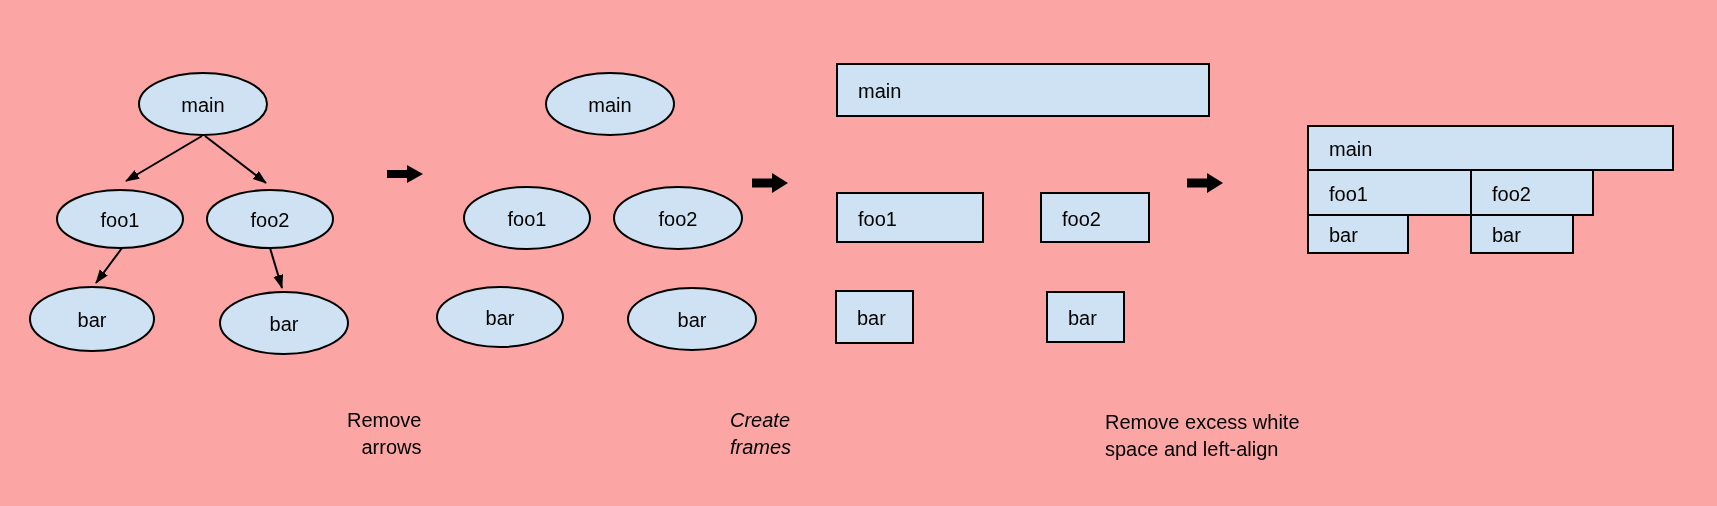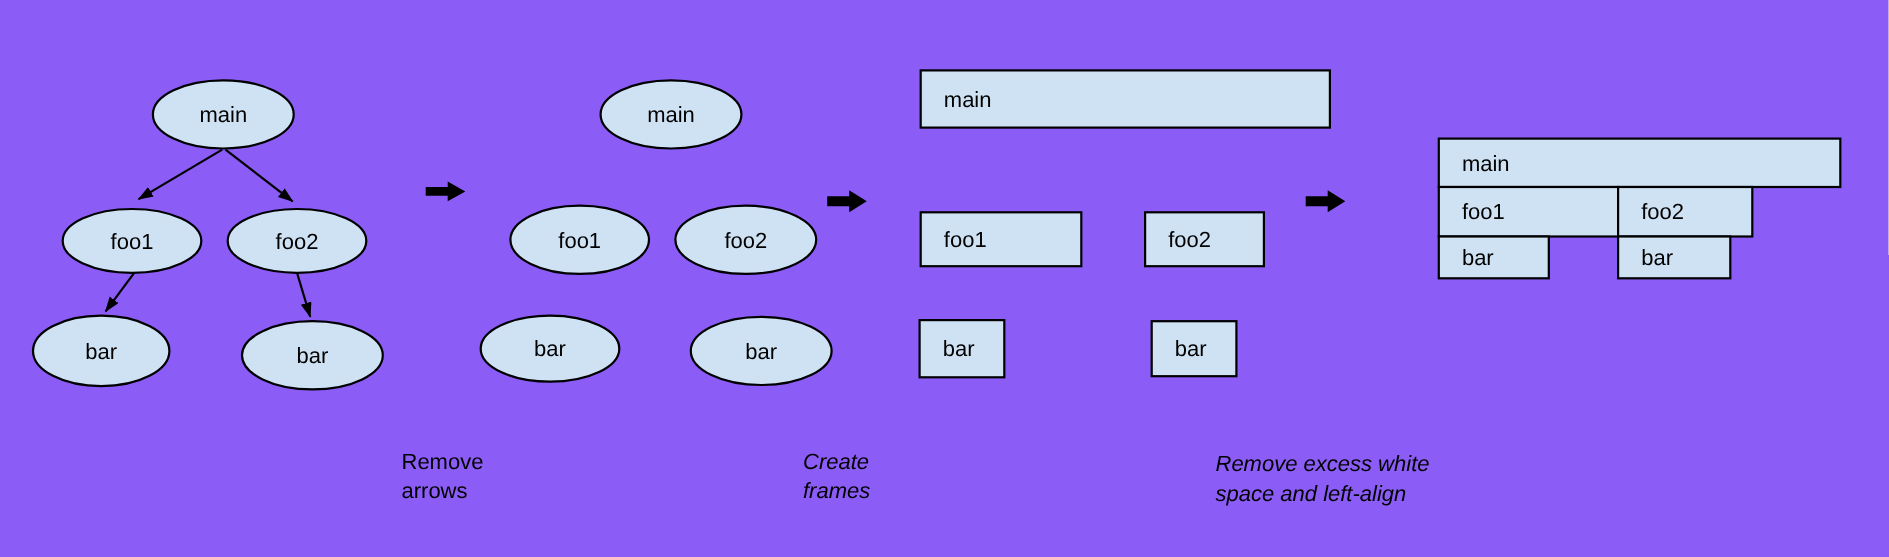--- a/index.html
+++ b/index.html
@@ -4,21 +4,21 @@
 <style>
   html, body {
     margin: 0;
     padding: 0;
     background: #ffffff;
   }
   .canvas {
     position: relative;
     width: 1717px;
     height: 506px;
-    background: #8b5cf6;
+    background: #fca5a5;
     font-family: "Liberation Sans", sans-serif;
     overflow: hidden;
   }
   svg { display: block; }
   .node-label {
     font-family: "Liberation Sans", sans-serif;
     font-size: 20px;
     fill: #000000;
   }
   .caption {
@@ -88,19 +88,19 @@
         <text x="1492" y="193.5" text-anchor="start" dominant-baseline="central" class="node-label" fill="#000000">foo2</text>
         <rect x="1308" y="215" width="100" height="38" fill="#cfe2f3" stroke="#000000" stroke-width="2"></rect>
         <text x="1329" y="235" text-anchor="start" dominant-baseline="central" class="node-label" fill="#000000">bar</text>
         <rect x="1471" y="215" width="102" height="38" fill="#cfe2f3" stroke="#000000" stroke-width="2"></rect>
         <text x="1492" y="235" text-anchor="start" dominant-baseline="central" class="node-label" fill="#000000">bar</text>
       </g>
       <path d="M 387 170 H 407 V 165 L 423 174 L 407 183 V 178 H 387 Z" fill="#000000"></path>
       <path d="M 752 178.5 H 772 V 173 L 788 183 L 772 193 V 187.5 H 752 Z" fill="#000000"></path>
       <path d="M 1187 178.5 H 1207 V 173 L 1223 183 L 1207 193 V 187.5 H 1187 Z" fill="#000000"></path>
     </svg>
-<div class="caption" style="left: 365px; top: 407px;">Remove
+<div class="caption" style="left: 347px; top: 407px; text-align: right;">Remove
 arrows</div>
     <div class="caption" style="left: 730px; top: 407px; font-style: italic;">Create
 frames</div>
-    <div class="caption" style="left: 1105px; top: 409px; font-style: italic;">Remove excess white
+    <div class="caption" style="left: 1105px; top: 409px;">Remove excess white
 space and left-align</div>
   </div>
 
 </body></html>

